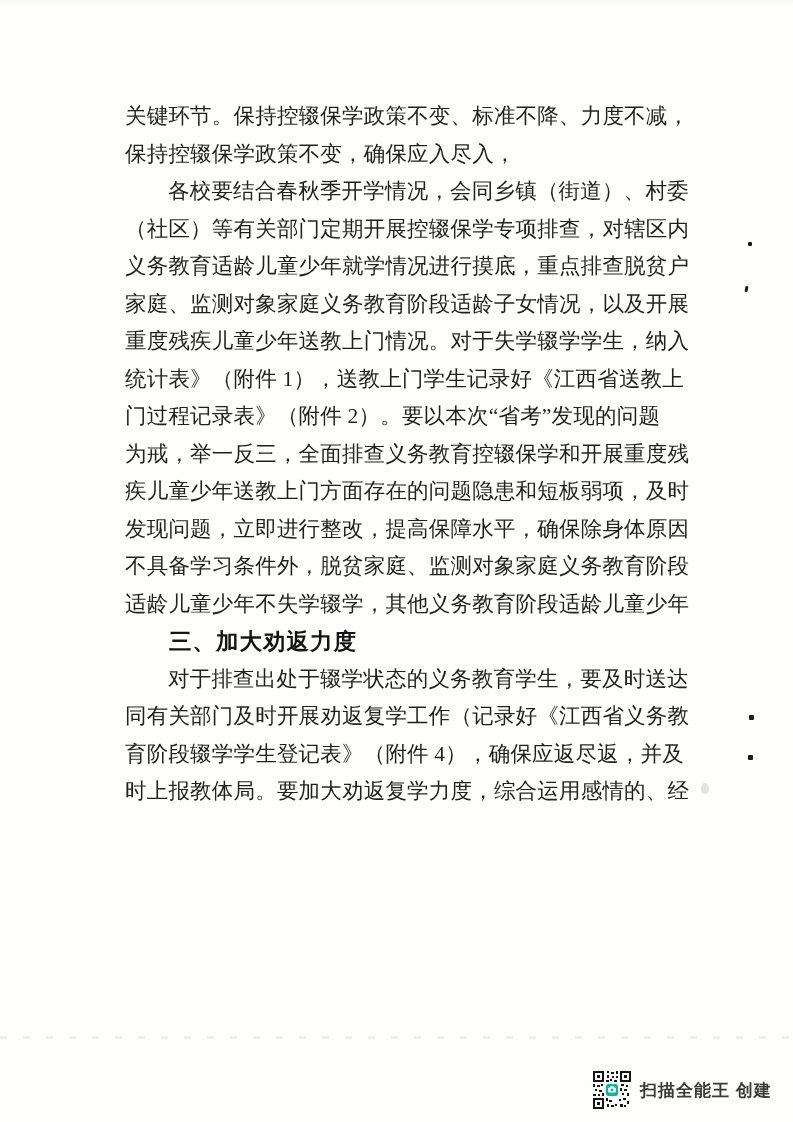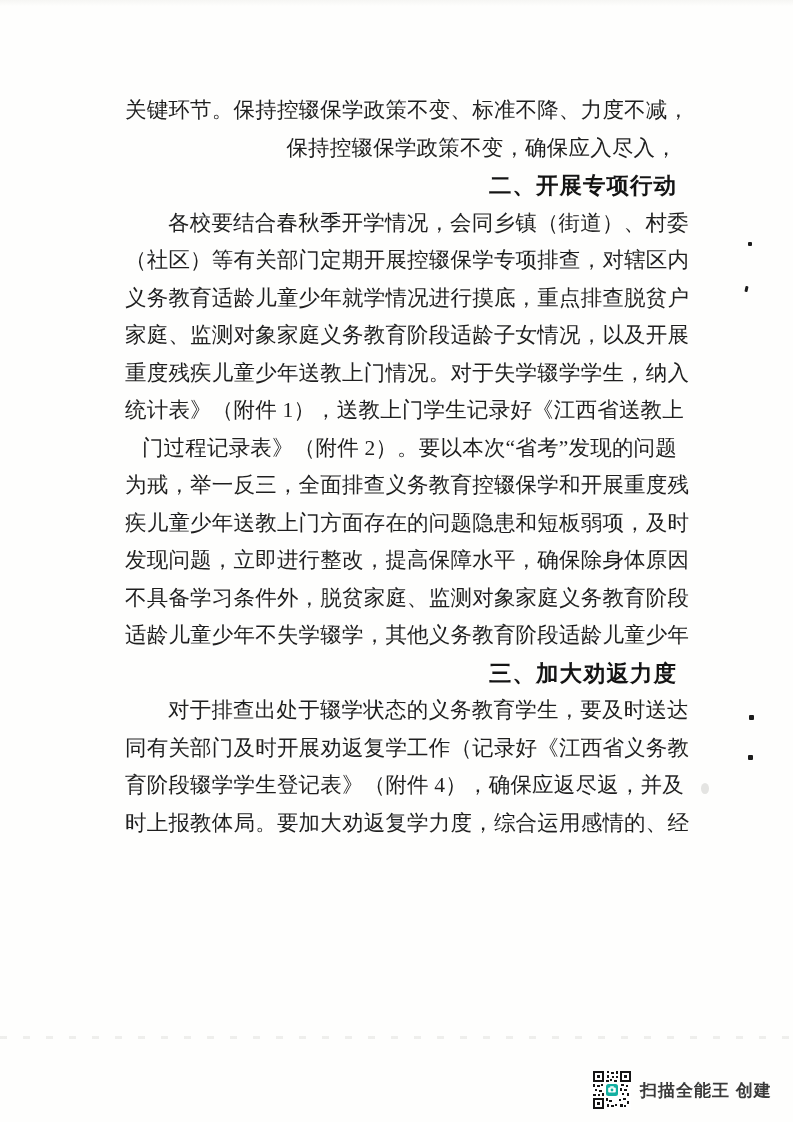--- a/index.html
+++ b/index.html
@@ -16,23 +16,22 @@
   .page {
     position: absolute;
     inset: 0;
     background:
       linear-gradient(180deg, rgba(240,240,238,0.6) 0px, rgba(255,255,255,0) 6px),
       #fefefd;
   }
   .content {
     position: absolute;
     left: 125px;
-    top: 92px;
+    top: 98px;
     width: 552px;
-    text-align: right;
   }
   .line {
     font-family: "Liberation Serif", "DejaVu Serif", serif;
     font-size: 21.5px;
     line-height: 37.5px;
     color: #1f1f1f;
     white-space: nowrap;
     letter-spacing: 0.2px;
   }
   .line.indent {
@@ -99,21 +98,20 @@
 </style>
 </head>
 <body>
 
 <div class="page">
 
   <main class="content">
     <div class="line">关键环节。保持控辍保学政策不变、标准不降、力度不减，</div>
     <div class="line">保持控辍保学政策不变，确保应入尽入，</div>
 
-    <div class="line heading">二、开展专项行动</div>
 
     <div class="line indent">各校要结合春秋季开学情况，会同乡镇（街道）、村委</div>
     <div class="line">（社区）等有关部门定期开展控辍保学专项排查，对辖区内</div>
     <div class="line">义务教育适龄儿童少年就学情况进行摸底，重点排查脱贫户</div>
     <div class="line">家庭、监测对象家庭义务教育阶段适龄子女情况，以及开展</div>
     <div class="line">重度残疾儿童少年送教上门情况。对于失学辍学学生，纳入</div>
     <div class="line">统计表》（附件 1），送教上门学生记录好《江西省送教上</div>
     <div class="line">门过程记录表》（附件 2）。要以本次“省考”发现的问题</div>
     <div class="line">为戒，举一反三，全面排查义务教育控辍保学和开展重度残</div>
     <div class="line">疾儿童少年送教上门方面存在的问题隐患和短板弱项，及时</div>

